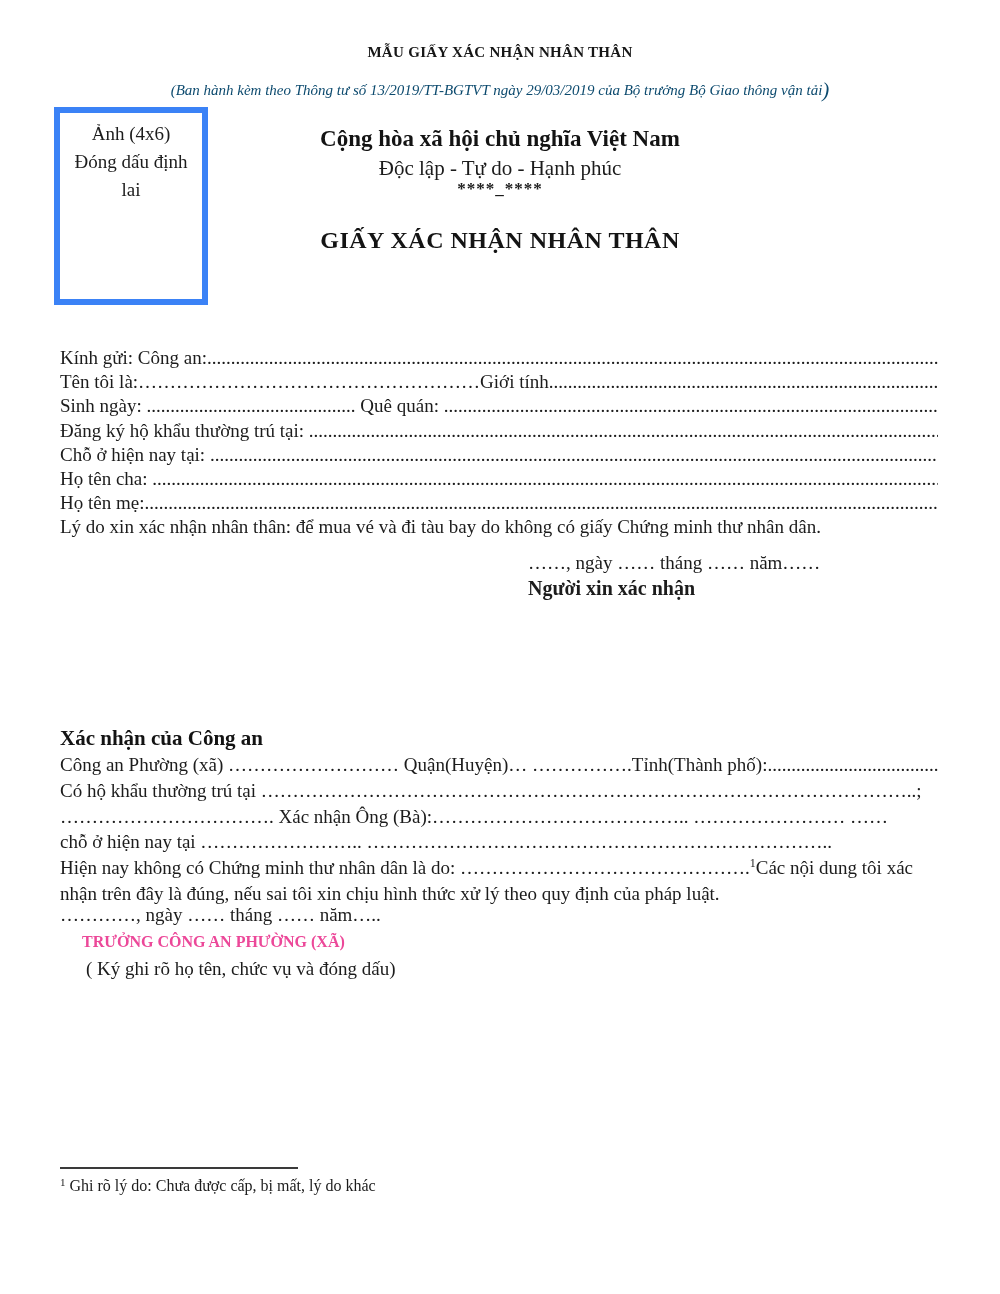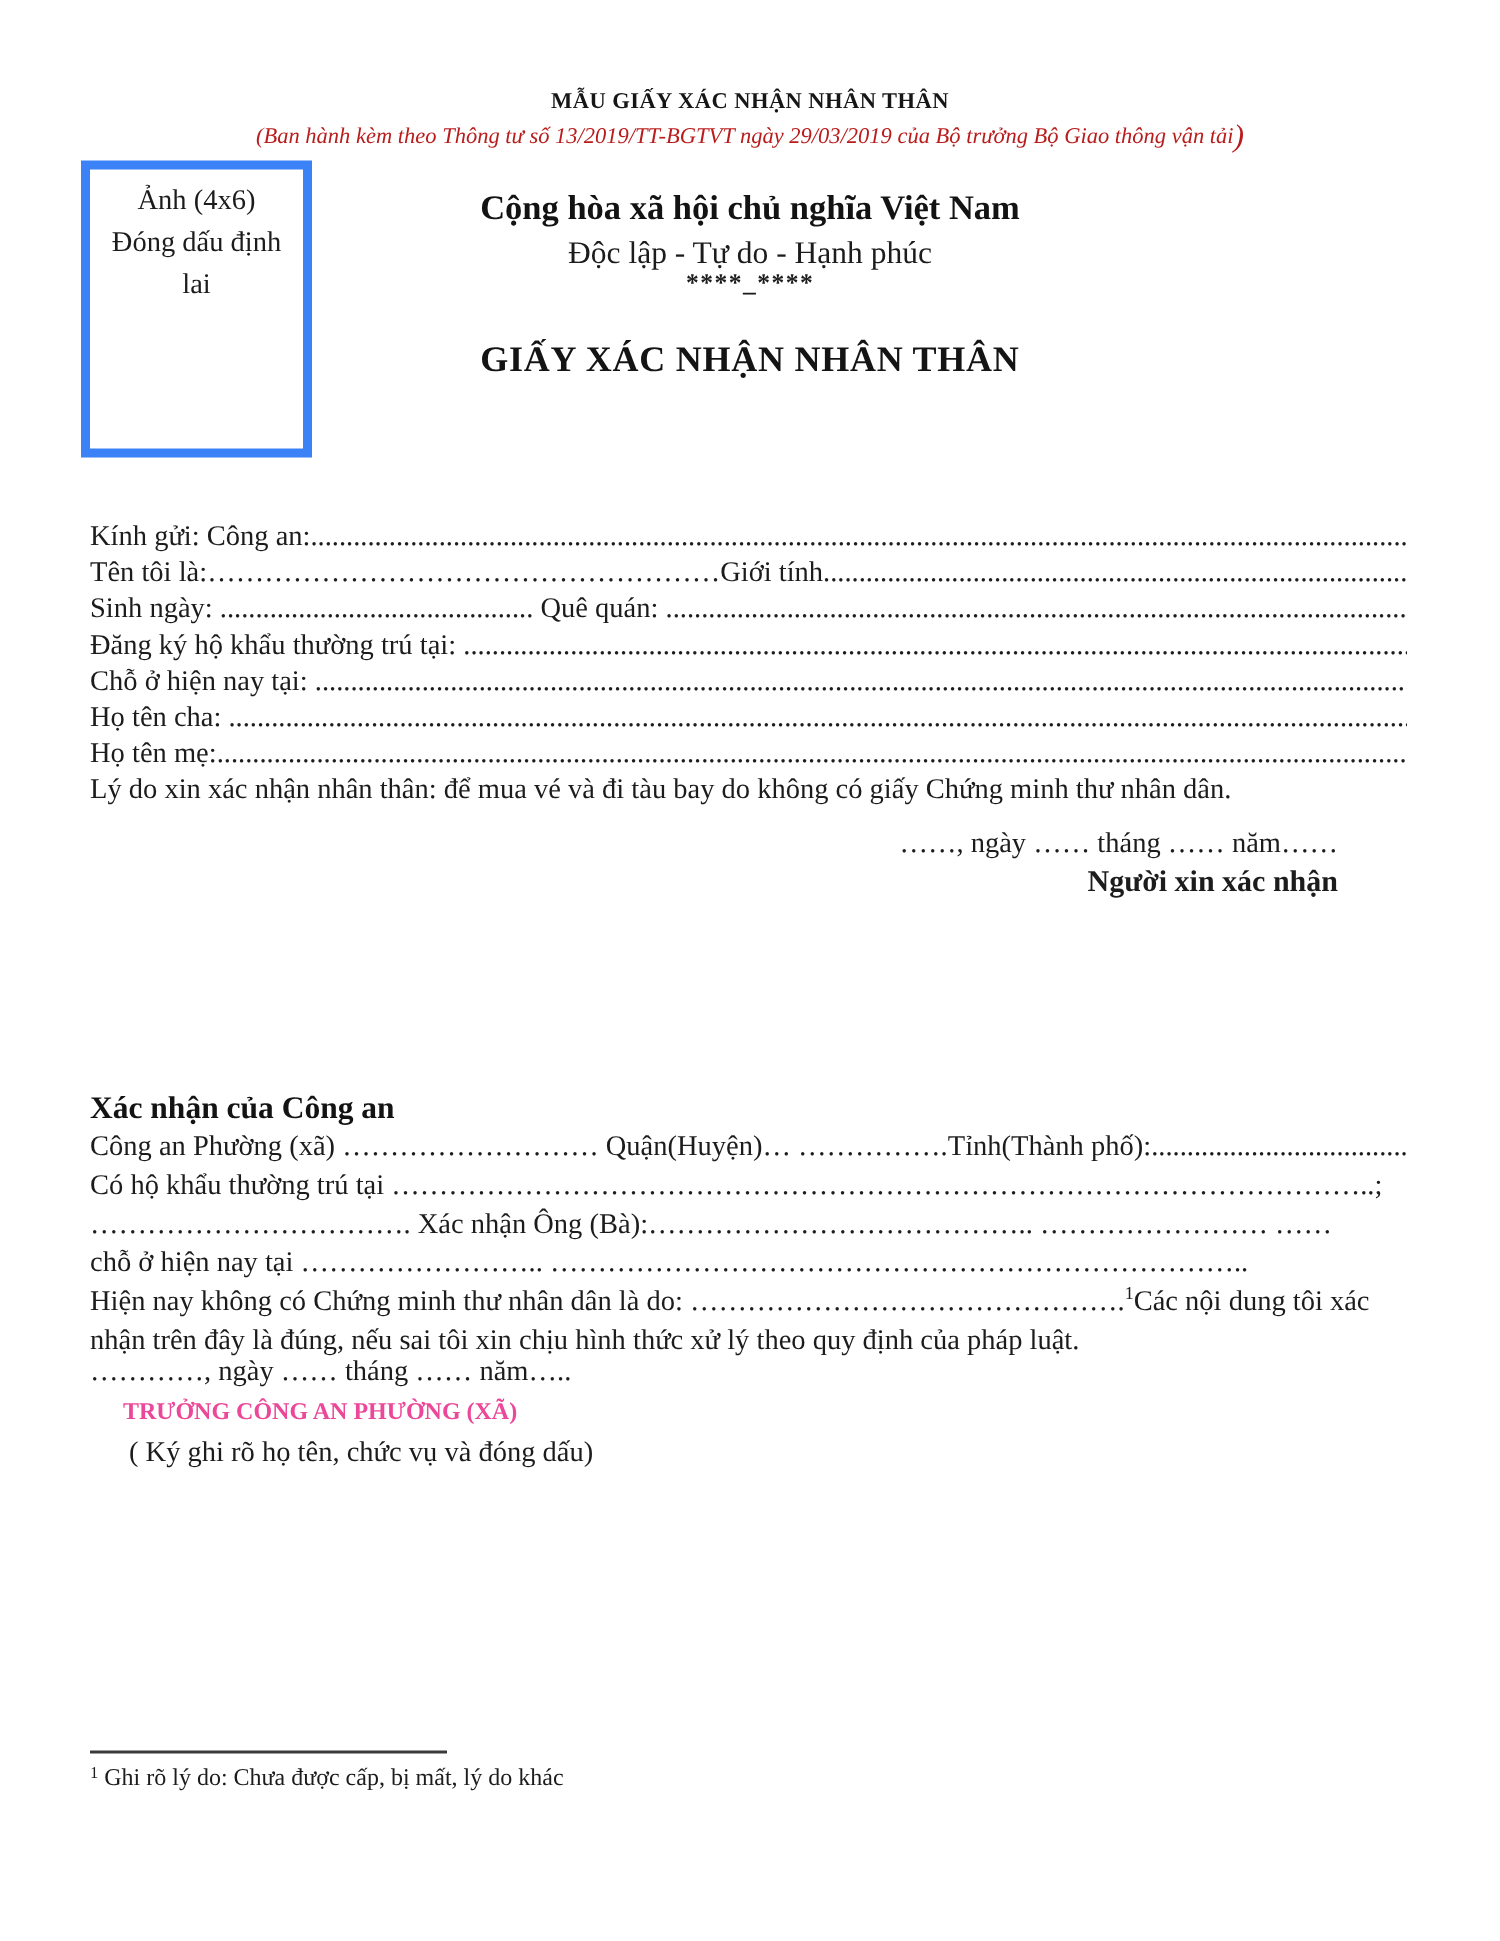--- a/index.html
+++ b/index.html
@@ -8,24 +8,24 @@
     background: #ffffff;
     position: relative;
     font-family: "Liberation Serif", "DejaVu Serif", serif;
     color: #1c1c1c;
     overflow: hidden;
   }
   .center { left: 0; width: 1000px; text-align: center; }
   .abs { position: absolute; }
 
   .form-label {
-    top: 60px; font-size: 15px; font-weight: bold; letter-spacing: 0.3px; color: #161616;
+    top: 44px; font-size: 15px; font-weight: bold; letter-spacing: 0.3px; color: #161616;
   }
   .issuance-note {
-    top: 78px; font-size: 15px; font-style: italic; color: #b91c1c;
+    top: 78px; font-size: 15px; font-style: italic; color: #0c4a6e;
   }
   .issuance-note .big-paren { font-size: 21px; font-style: italic; vertical-align: -2px; }
 
   .photo-box {
     left: 54px; top: 107px; width: 142px; height: 179px;
     border: 6px solid #3b82f6;
     text-align: center; font-size: 19px; line-height: 28px;
     padding-top: 7px; box-sizing: content-box;
   }
 
@@ -36,21 +36,21 @@
   .document-title {
     top: 227px; font-size: 24px; font-weight: bold; letter-spacing: 0.5px; color: #141414;
   }
 
   .applicant-section { left: 60px; top: 346px; width: 878px; }
   .field-line {
     font-size: 19px; line-height: 24.2px;
     white-space: nowrap; overflow: hidden; width: 878px;
   }
 
-  .applicant-sign { left: 492px; top: 551px; width: 400px; text-align: right; }
+  .applicant-sign { left: 528px; top: 551px; width: 400px; text-align: left; }
   .applicant-sign .date-line { font-size: 19px; line-height: 24px; }
   .applicant-sign .signer-title { font-size: 20px; font-weight: bold; line-height: 25px; margin-top: 1px; }
 
   .police-section { left: 60px; top: 724px; width: 878px; }
   .police-heading { font-size: 21px; font-weight: bold; line-height: 28px; color: #131313; }
   .police-line {
     font-size: 19px; line-height: 25.8px;
     white-space: nowrap; overflow: hidden; width: 878px;
   }
   .police-line sup, .footnote sup {

